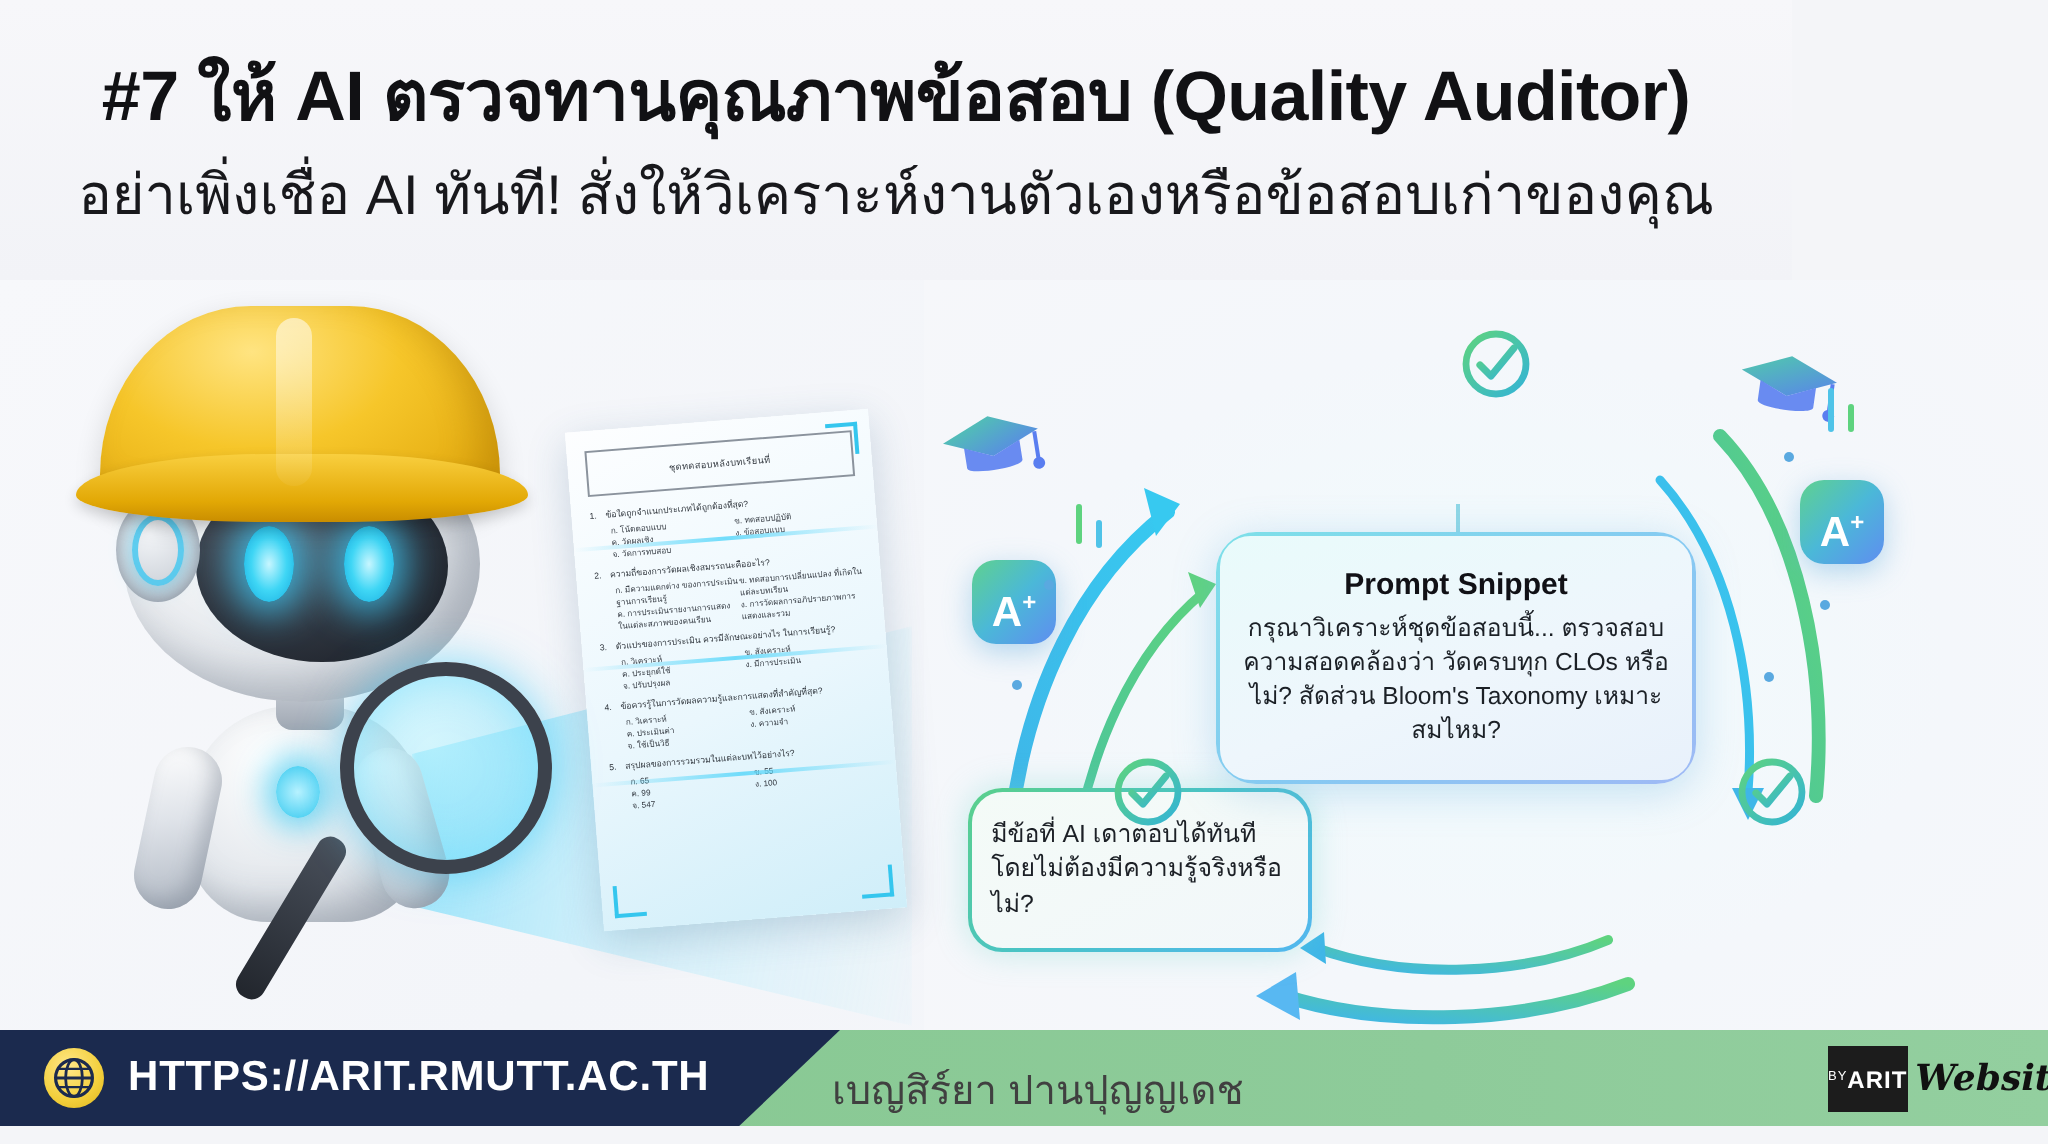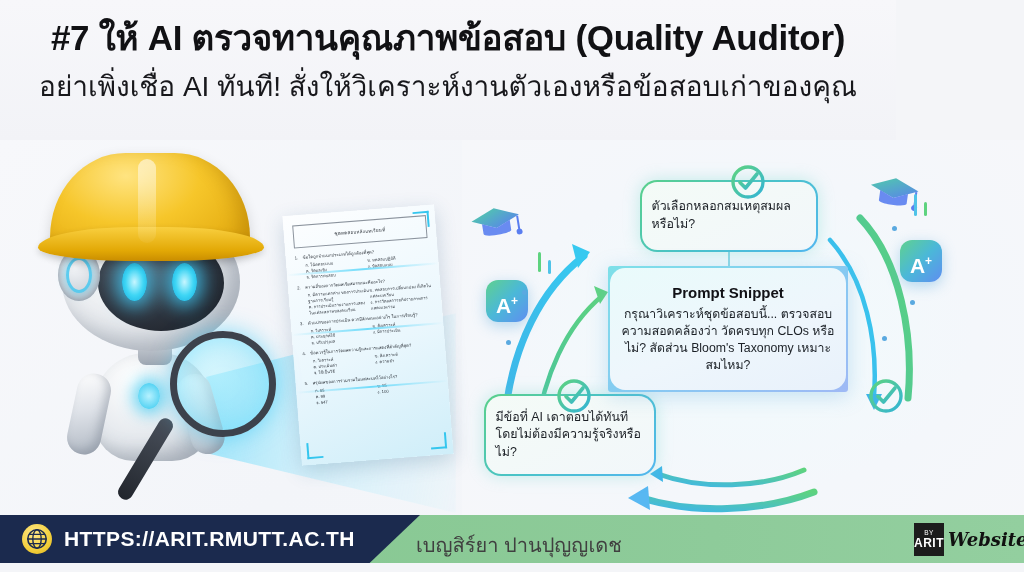--- a/index.html
+++ b/index.html
@@ -8,21 +8,21 @@
     font-family:"Liberation Sans","DejaVu Sans",sans-serif;
     background:#f4f5f8;
     position:relative;
   }
 
   
   #header {
     position:absolute; left:0; top:0; width:896px; height:140px;
     background:linear-gradient(180deg,#f7f7fa 0%,#f2f3f7 100%);
     display:flex; flex-direction:column; align-items:center;
-    justify-content:flex-start; padding-top:18px;
+    justify-content:flex-start; padding-top:29px;
   }
   #title {
     font-size:35px; font-weight:bold; color:#111114;
     letter-spacing:-0.3px; white-space:nowrap; line-height:1.15;
   }
   #subtitle {
     font-size:28px; color:#18181c; margin-top:12px;
     white-space:nowrap; line-height:1.2;
   }
 
@@ -167,21 +167,21 @@
     display:flex; flex-direction:column; justify-content:center; align-items:center;
     padding:8px 10px; font-size:12.4px; line-height:1.42; color:#1c2026;
   }
 
   #box-top   { left:178px; top:40px;  width:178px; height:72px; }
   #box-left  { left:22px;  top:254px; width:172px; height:82px; }
   #box-right { left:340px; top:254px; width:182px; height:78px; }
 
   #box-center-outer {
     position:absolute; left:146px; top:126px; width:240px; height:126px;
-    border-radius:3px; padding:1.8px; z-index:6;
+    border-radius:20px; padding:1.8px; z-index:6;
     background:linear-gradient(150deg,#7de0e8 0%,#86c9f2 55%,#9fb9f5 100%);
     box-shadow:0 4px 20px rgba(110,180,225,.35);
   }
   #box-center-inner {
     width:100%; height:100%; border-radius:15.2px;
     background:linear-gradient(160deg,#e9fbfb 0%,#eef6fc 55%,#e8f1fb 100%);
     display:flex; flex-direction:column; justify-content:center; align-items:center;
     padding:7px 10px;
   }
   #snippet-title { font-size:15px; font-weight:bold; color:#111116; margin-bottom:5px; }
@@ -242,21 +242,21 @@
   #author {
     position:absolute; left:416px; top:0; height:60px; display:flex; align-items:center;
     font-size:20px; color:#404040; white-space:nowrap;
   }
   #logo {
     position:absolute; left:914px; top:8px; width:100px; height:33px;
     display:flex; align-items:center; gap:4px;
   }
   #logo-badge {
     width:44px; height:33px; background:#1c1c1c; color:#fff;
-    display:flex; flex-direction:column; align-items:center; justify-content:center;
+    display:flex; flex-direction:row; align-items:center; justify-content:center;
     line-height:1;
   }
   #logo-by { font-size:6.5px; letter-spacing:.5px; }
   #logo-arit { font-size:12px; font-weight:bold; letter-spacing:.5px; }
   #logo-website {
     font-family:"DejaVu Serif",serif; font-style:italic; font-weight:bold;
     font-size:18px; color:#111;
   }
 </style>
 </head>
@@ -400,23 +400,20 @@
     <div class="tick" style="left:452px;top:54px;width:3px;height:22px;background:#4fc3e8;"></div>
     <div class="tick" style="left:462px;top:62px;width:3px;height:14px;background:#5ed37f;"></div>
     <div class="dotd" style="left:60px;top:150px;width:5px;height:5px;"></div>
     <div class="dotd" style="left:44px;top:200px;width:5px;height:5px;"></div>
     <div class="dotd" style="left:430px;top:86px;width:5px;height:5px;"></div>
     <div class="dotd" style="left:448px;top:160px;width:5px;height:5px;"></div>
     <div class="dotd" style="left:420px;top:196px;width:5px;height:5px;"></div>
 
     <div class="conn" id="conn-top-center"></div>
 
-    <div class="fbox-outer" id="box-top">
-      <div class="fbox-inner">ตัวเลือกหลอกสมเหตุสมผลหรือไม่?</div>
-    </div>
     <svg class="check" id="chk-top" viewBox="0 0 40 40">
       <defs>
           <linearGradient id="ckg" x1="0" y1="0" x2="1" y2="1">
         <stop offset="0%" stop-color="#5ed37f"></stop>
             <stop offset="100%" stop-color="#33b4d6"></stop>
       </linearGradient>
         </defs>
       <circle cx="20" cy="20" r="15" fill="none" stroke="url(#ckg)" stroke-width="3.4"></circle>
       <path d="M12,20.5 L17.5,26 L29,12" fill="none" stroke="url(#ckg)" stroke-width="3.6" stroke-linecap="round" stroke-linejoin="round"></path>
     </svg>

